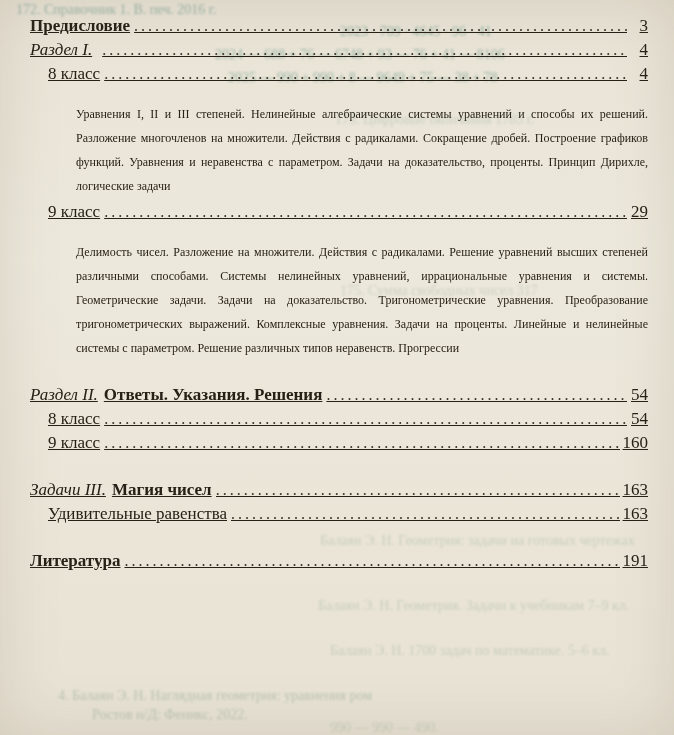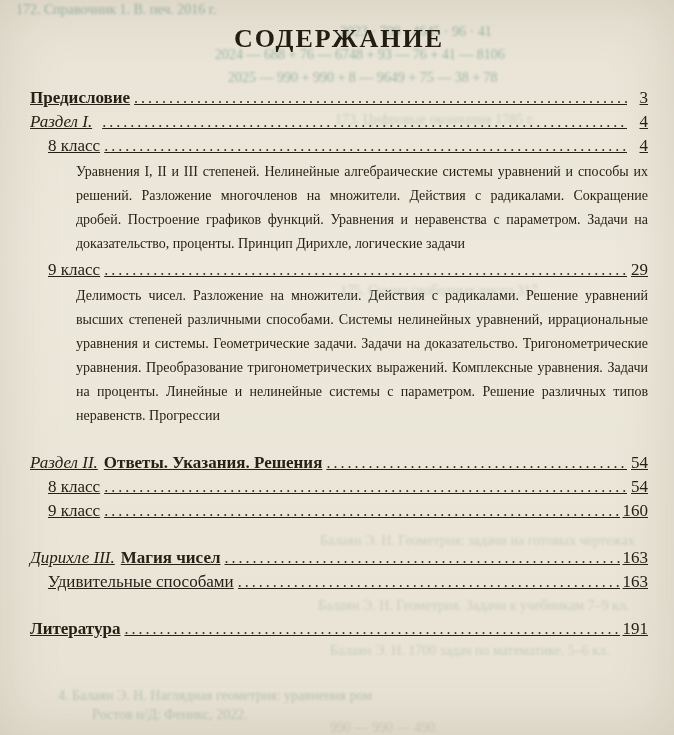--- a/index.html
+++ b/index.html
@@ -55,22 +55,22 @@
     content: "........................................................................................................................................................................";
     letter-spacing: 3px;
   }
   .pg {
     flex: 0 0 auto;
     font-size: 17px;
     text-align: right;
     min-width: 18px;
   }
   .desc {
-    margin: 2px 0 2px 46px;
-    font-size: 14px;
+    margin: 16px 0 2px 46px;
+    font-size: 12px;
     line-height: 24px;
     text-align: justify;
     color: #292217;
   }
   
   .bt {
     position: absolute;
     z-index: 0;
     white-space: nowrap;
     font-size: 14px;
@@ -93,21 +93,20 @@
 <div class="bt faint" style="left:340px; top:283px;">175. Сумма свободных чисел 317</div>
 <div class="bt faint" style="left:320px; top:533px;">Балаян Э. Н. Геометрия: задачи на готовых чертежах</div>
 <div class="bt faint" style="left:318px; top:598px;">Балаян Э. Н. Геометрия. Задачи к учебникам 7–9 кл.</div>
 <div class="bt faint" style="left:330px; top:643px;">Балаян Э. Н. 1700 задач по математике. 5–6 кл.</div>
 <div class="bt" style="left:58px; top:688px;">4. Балаян Э. Н. Наглядная геометрия: уравнения ром</div>
 <div class="bt" style="left:92px; top:707px;">Ростов н/Д: Феникс, 2022.</div>
 <div class="bt faint" style="left:330px; top:720px;">990 — 990 — 490.</div>
 
 <div class="page-inner">
 
-  <h1 class="title">СОДЕРЖАНИЕ</h1>
 
   <div class="toc-row">
     <span class="lbl bold">Предисловие</span>
     <span class="leader"></span>
     <span class="pg">3</span>
   </div>
 
   <div class="toc-row gap-top-sm">
     <span class="prefix">Раздел I.</span>
     <span class="leader"></span>
@@ -143,28 +142,28 @@
     <span class="pg">54</span>
   </div>
 
   <div class="toc-row sub">
     <span class="lbl">9 класс</span>
     <span class="leader"></span>
     <span class="pg">160</span>
   </div>
 
   <div class="toc-row gap-top">
-    <span class="prefix">Дирихле III.</span>
+    <span class="prefix">Задачи III.</span>
     <span class="lbl bold">Магия чисел</span>
     <span class="leader"></span>
     <span class="pg">163</span>
   </div>
 
   <div class="toc-row sub">
-    <span class="lbl">Удивительные способами</span>
+    <span class="lbl">Удивительные равенства</span>
     <span class="leader"></span>
     <span class="pg">163</span>
   </div>
 
   <div class="toc-row gap-top">
     <span class="lbl bold">Литература</span>
     <span class="leader"></span>
     <span class="pg">191</span>
   </div>
 

